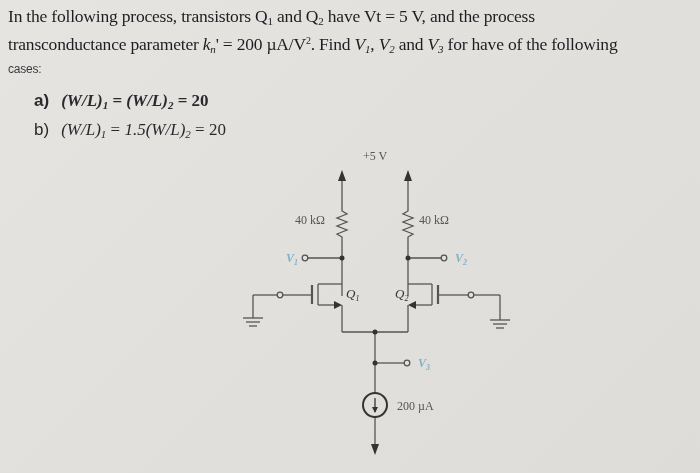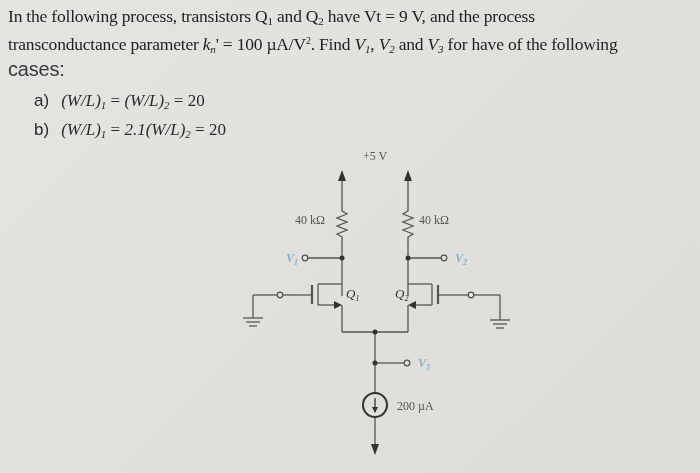--- a/index.html
+++ b/index.html
@@ -9,48 +9,48 @@
       font-family: "Liberation Serif", "DejaVu Serif", serif;
       color:#1e1e22;
       position:relative;
     }
     .problem {
       position:absolute; left:8px; top:6px; width:690px;
       font-size:17.5px; line-height:20px;
       letter-spacing:-0.2px;
     }
     .problem .line { white-space:nowrap; }
-    .cases-label { font-family:"Liberation Sans","DejaVu Sans",sans-serif; font-size:20px; color:#3a3a3e; }
+    .cases-label { font-family:"Liberation Sans","DejaVu Sans",sans-serif; font-size:12px; color:#3a3a3e; }
     .case {
       position:absolute; left:34px; font-size:17px; white-space:nowrap;
       color:#2a2a2e;
     }
     .case .lbl { font-family:"Liberation Sans","DejaVu Sans",sans-serif; margin-right:12px; }
     .case i { font-style:italic; }
     sub { font-size:11px; vertical-align:-3px; }
     sup { font-size:10px; vertical-align:6px; }
     svg.circuit { position:absolute; left:0; top:0; }
     .clabel { font-family:"Liberation Serif","DejaVu Serif",serif; font-size:12px; fill:#555; }
     .vlabel { font-family:"Liberation Serif","DejaVu Serif",serif; font-size:12px; fill:#7fb2c8; font-style:italic; font-weight:bold; }
     .qlabel { font-family:"Liberation Serif","DejaVu Serif",serif; font-size:13px; fill:#333; font-style:italic; }
   </style>
 </head>
 <body>
 
 <div class="problem">
-  <div class="line"><span>In the following process, transistors Q</span><sub>1</sub><span> and Q</span><sub>2</sub><span> have Vt = 9 V, and the process</span></div>
-  <div class="line"><span>transconductance parameter </span><i>k</i><sub><i>n</i></sub><span>' = 100 µA/V</span><sup>2</sup><span>. Find </span><i>V</i><sub><i>1</i></sub><span>, </span><i>V</i><sub><i>2</i></sub><span> and </span><i>V</i><sub><i>3</i></sub><span> for have of the following</span></div>
+  <div class="line"><span>In the following process, transistors Q</span><sub>1</sub><span> and Q</span><sub>2</sub><span> have Vt = 5 V, and the process</span></div>
+  <div class="line"><span>transconductance parameter </span><i>k</i><sub><i>n</i></sub><span>' = 200 µA/V</span><sup>2</sup><span>. Find </span><i>V</i><sub><i>1</i></sub><span>, </span><i>V</i><sub><i>2</i></sub><span> and </span><i>V</i><sub><i>3</i></sub><span> for have of the following</span></div>
   <div class="line cases-label">cases:</div>
 </div>
 
-<div class="case" style="top:91px;">
+<div class="case" style="top:91px;font-weight:bold;">
   <span class="lbl">a)</span><i>(W/L)</i><sub><i>1</i></sub><span> = </span><i>(W/L)</i><sub><i>2</i></sub><span> = 20</span>
 </div>
 <div class="case" style="top:120px;">
-  <span class="lbl">b)</span><i>(W/L)</i><sub><i>1</i></sub><span> = </span><i>2.1(W/L)</i><sub><i>2</i></sub><span> = 20</span>
+  <span class="lbl">b)</span><i>(W/L)</i><sub><i>1</i></sub><span> = </span><i>1.5(W/L)</i><sub><i>2</i></sub><span> = 20</span>
 </div>
 
 <svg class="circuit" width="700" height="473" viewBox="0 0 700 473">
   <g stroke="#555" stroke-width="1.3" fill="none">
 
     <line x1="342" y1="180" x2="342" y2="206"></line>
     <line x1="408" y1="180" x2="408" y2="206"></line>
 
     <polyline points="342,206 342,211 347,214 337,218 347,222 337,226 347,230 337,234 342,237 342,240"></polyline>
     <polyline points="408,206 408,211 403,214 413,218 403,222 413,226 403,230 413,234 408,237 408,240"></polyline>

